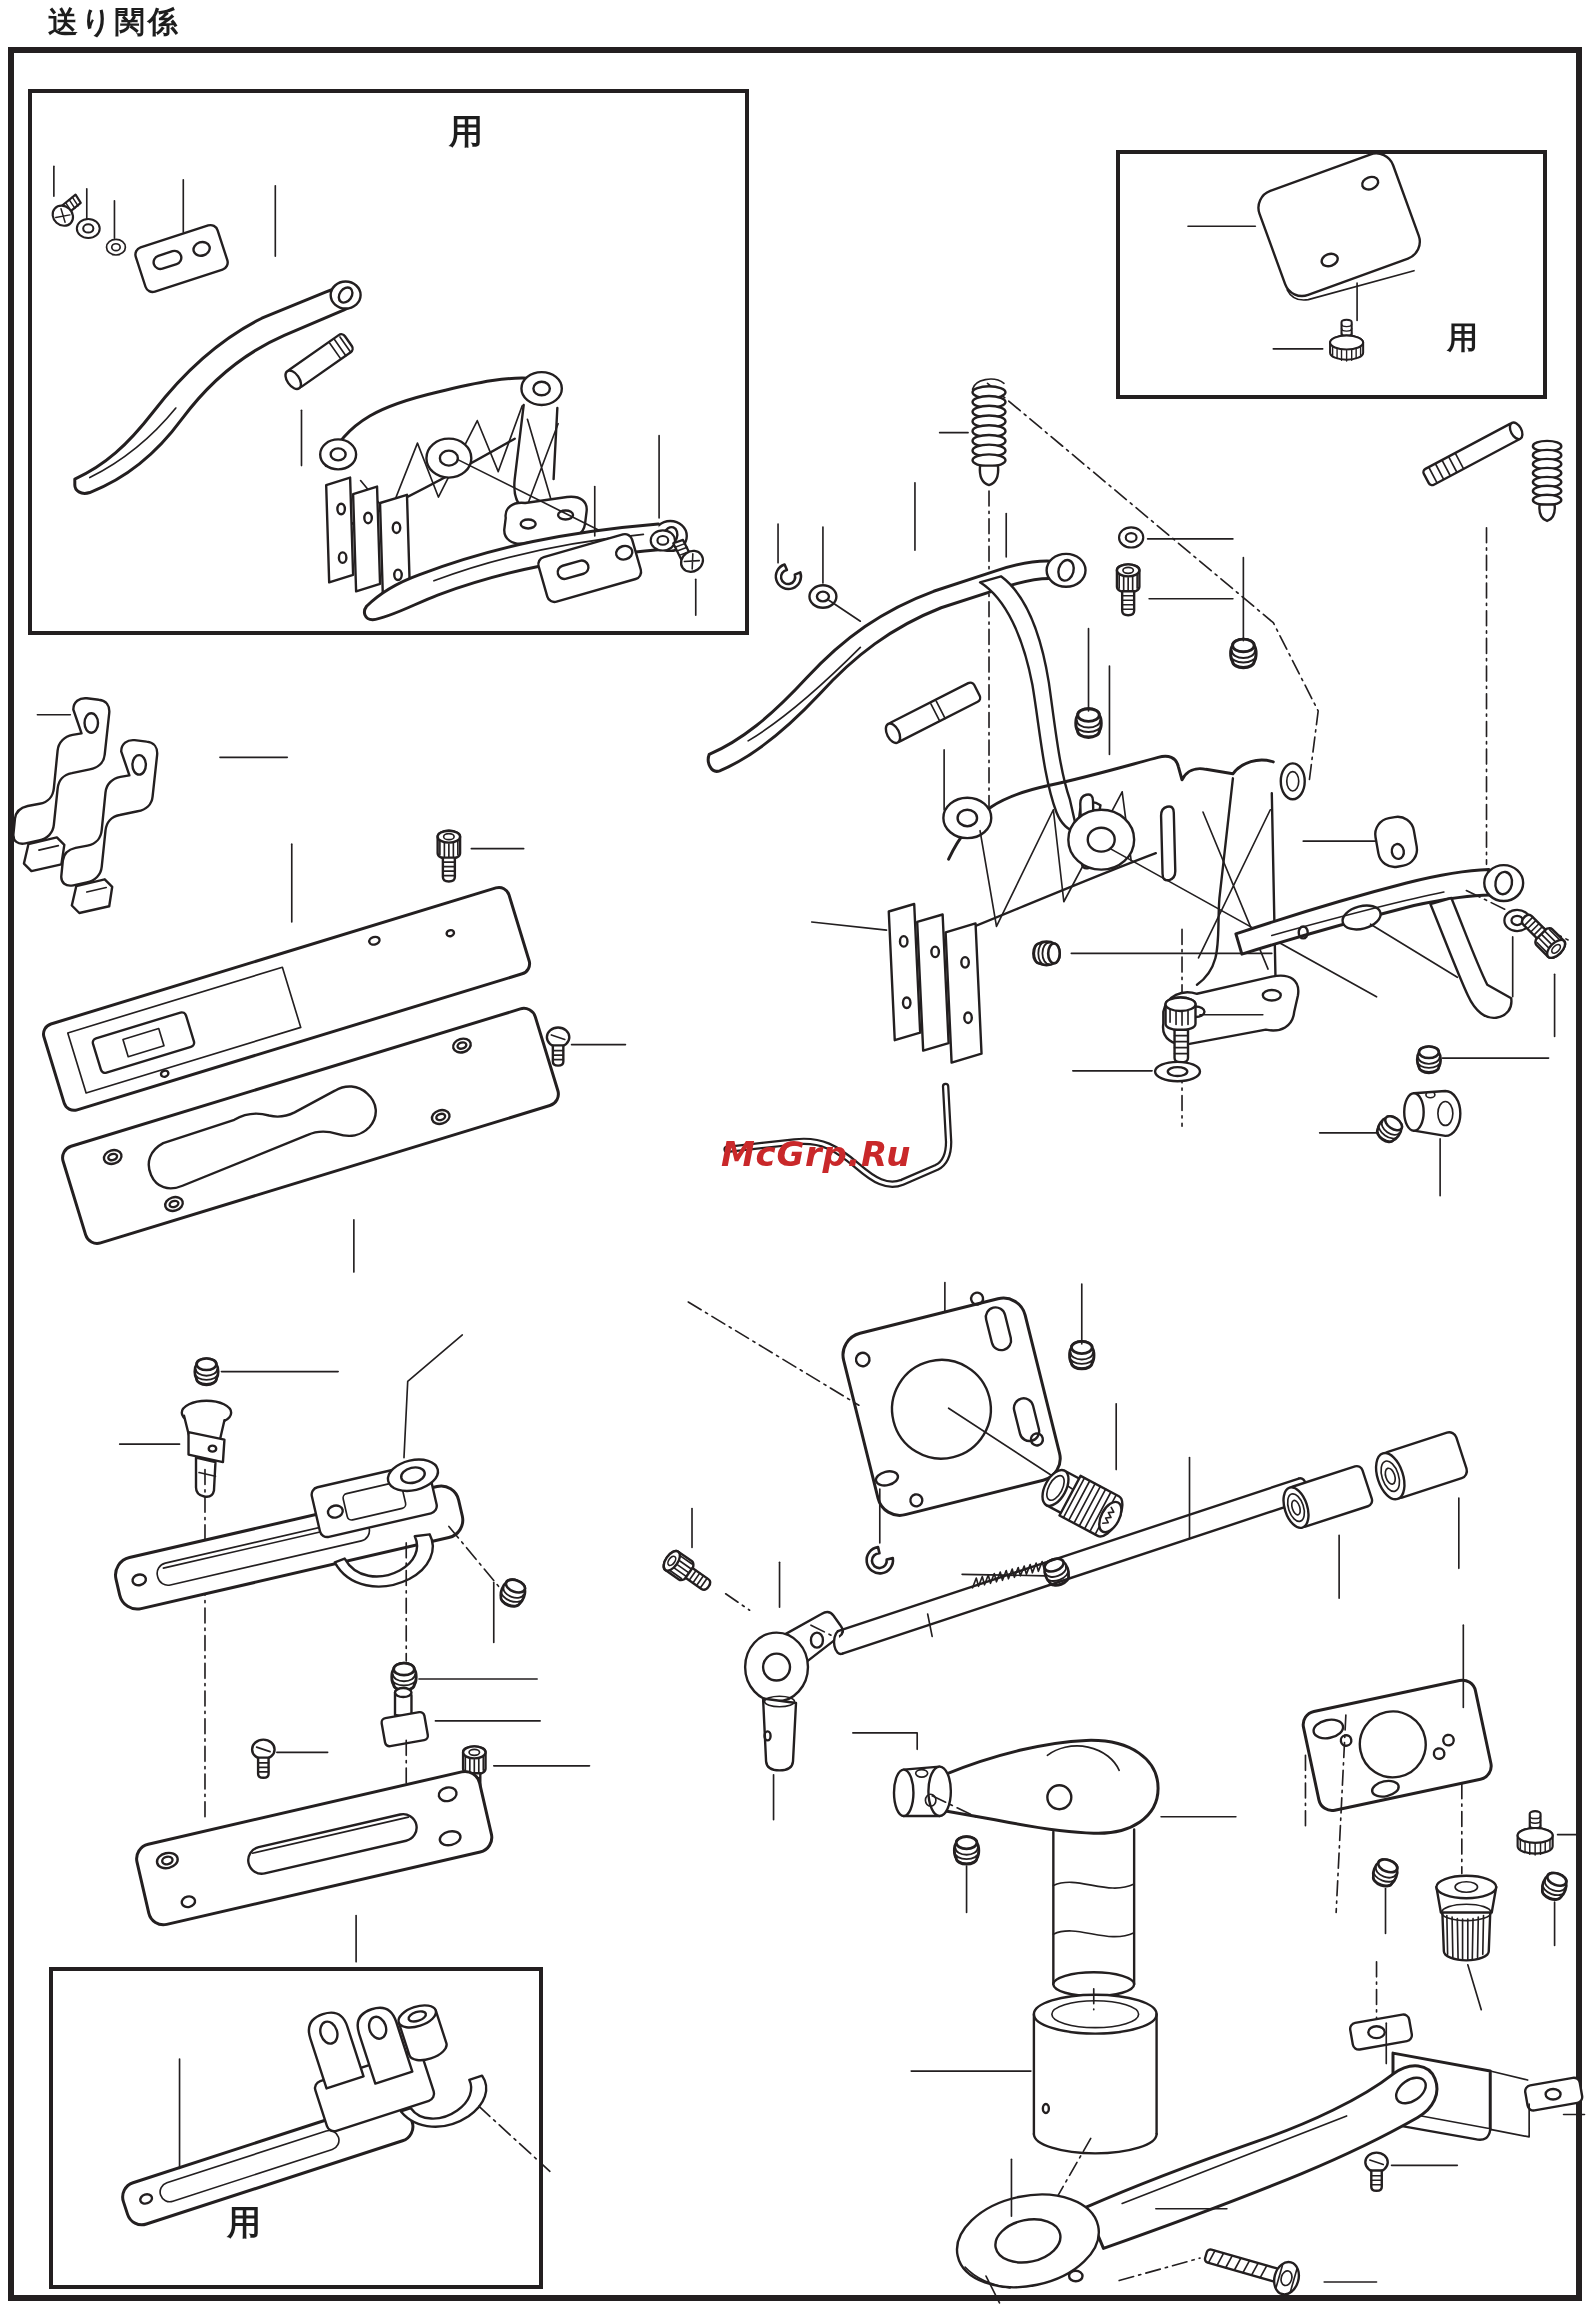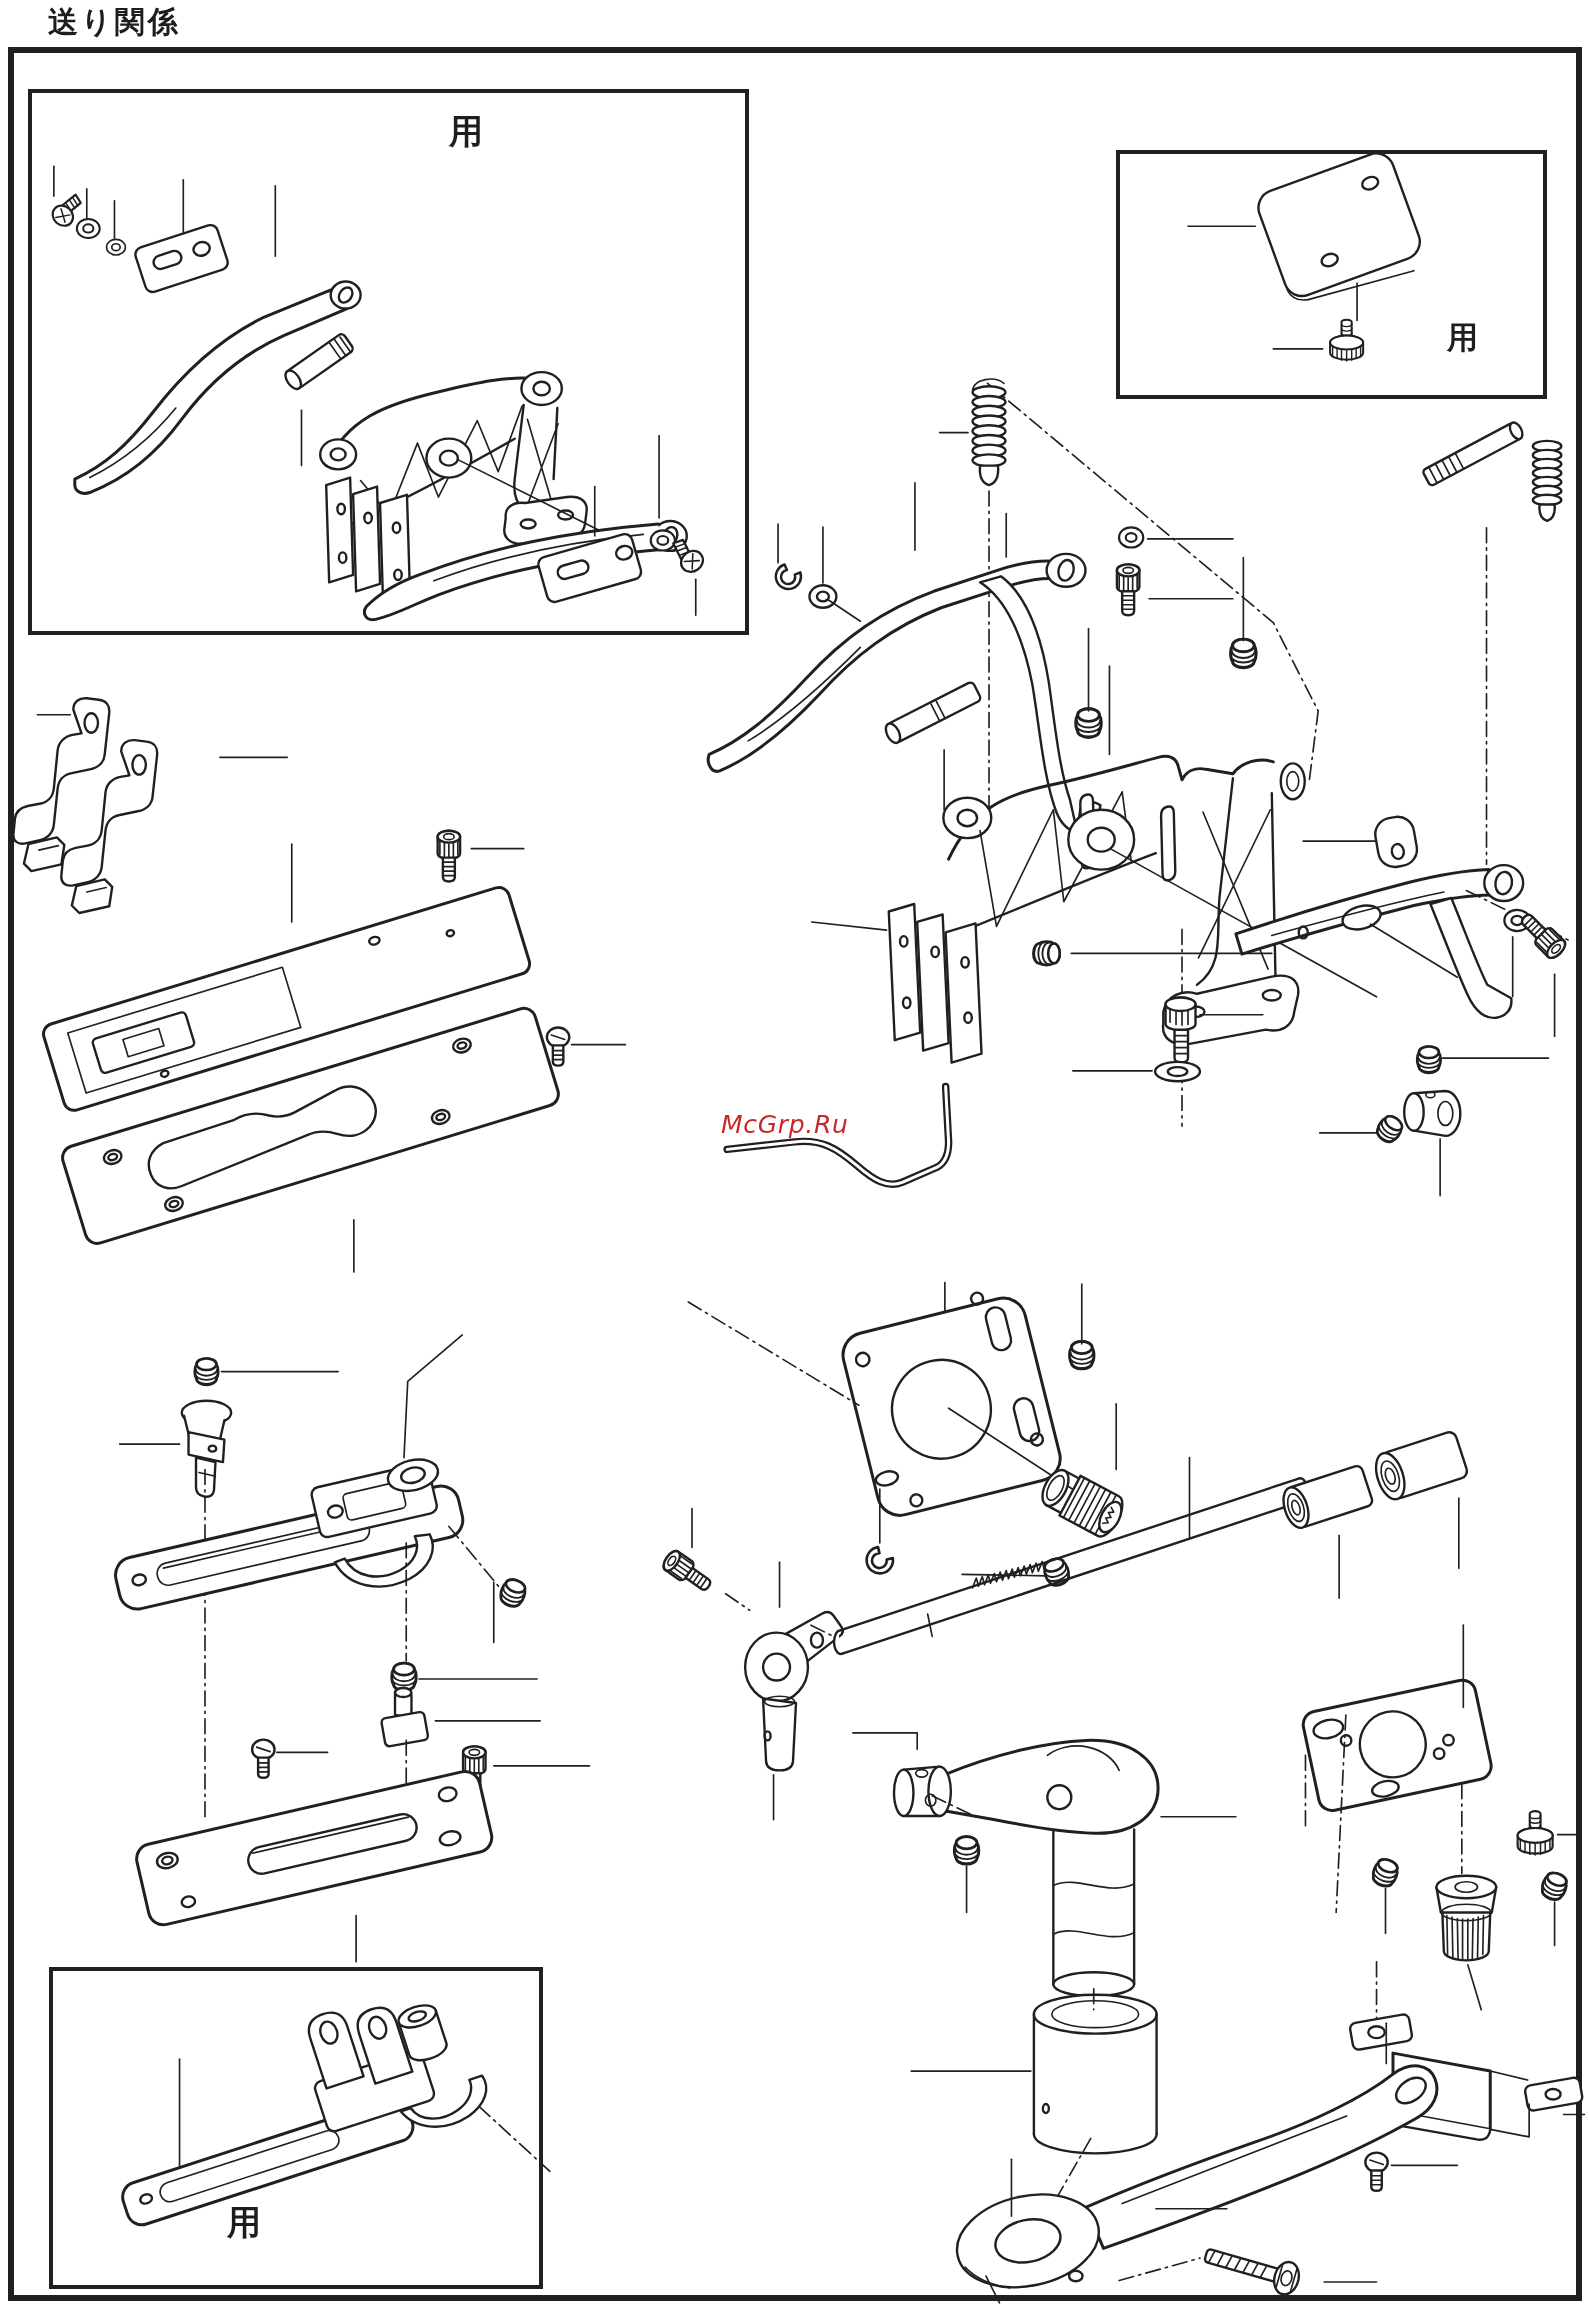--- a/index.html
+++ b/index.html
@@ -2,21 +2,21 @@
 <html style="font-size:12px"><head>
 <meta charset="utf-8">
 <style>
   html,body{margin:0;padding:0;background:#ffffff;}
   #page{position:relative;width:1589px;height:2307px;background:#ffffff;overflow:hidden;
         font-family:"DejaVu Sans","Liberation Sans",sans-serif;color:#1d1d1d;}
   .box{position:absolute;border:4.5px solid #231f20;box-sizing:border-box;background:transparent;}
   .outer{border-width:6.7px;}
   .lbl{position:absolute;font-size:34px;font-weight:600;color:#1d1d1d;line-height:1;}
   .title{position:absolute;left:48px;top:1.5px;font-size:30px;font-weight:bold;letter-spacing:3px;}
-  .wm{position:absolute;left:721px;top:1110px;font-size:25px;font-weight:normal;font-style:italic;
+  .wm{position:absolute;left:721px;top:1134px;font-size:34px;font-weight:bold;font-style:italic;
       letter-spacing:0.7px;}
   svg{position:absolute;left:0;top:0;}
   svg path,svg ellipse,svg circle,svg line,svg polyline,svg rect{
       stroke:#231f20;stroke-width:3.2;fill:none;stroke-linecap:round;stroke-linejoin:round;}
   svg .f{fill:#ffffff;}
   svg .thin{stroke-width:2.2;}
   svg .hv{stroke-width:4;}
   svg .ld{stroke-width:2.2;}
   svg .dd{stroke-width:2.2;stroke-dasharray:20 7 3 7;}
   svg .wire{stroke-width:10;}

